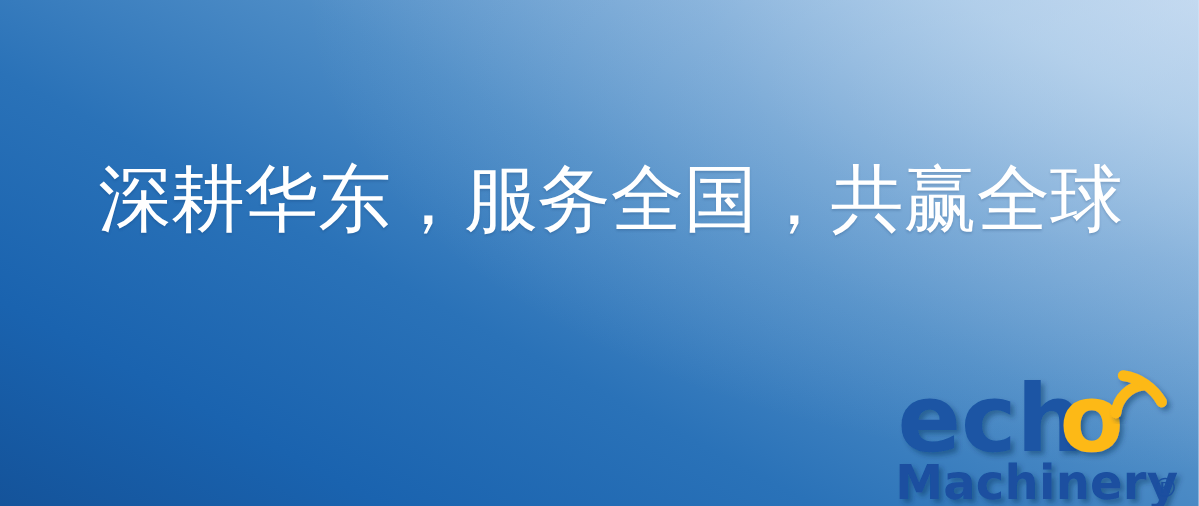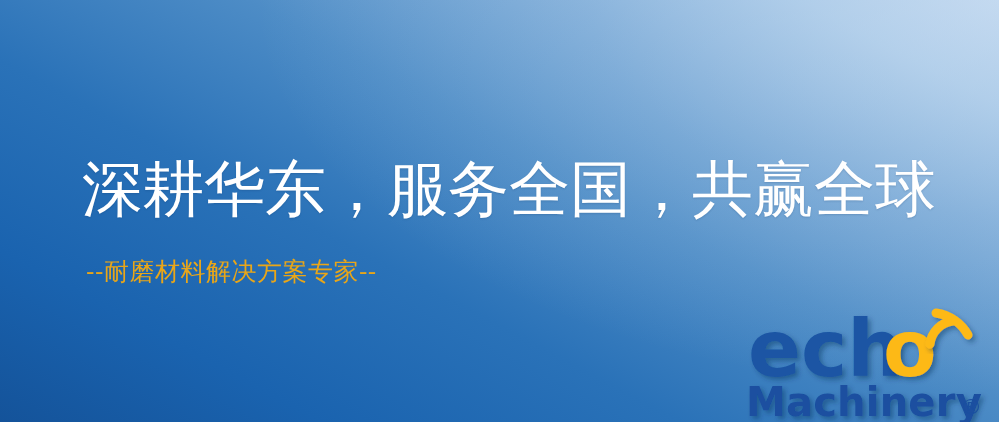--- a/index.html
+++ b/index.html
@@ -31,22 +31,23 @@
       radial-gradient(120% 150% at 100% 0%,
         rgba(214,231,246,0.55) 0%,
         rgba(190,216,240,0.22) 34%,
         rgba(255,255,255,0.0) 62%);
     pointer-events:none;
   }
 
   .text-block{
     position:absolute;
     left:82px;
-    top:158px;
+    top:136px;
     z-index:3;
+    text-align:right;
   }
 
   .headline{
     font-family:"DejaVu Serif","Liberation Serif", serif;
     font-size:61px;
     line-height:1.0;
     color:#ffffff;
     white-space:nowrap;
     letter-spacing:0px;
     text-shadow:0 1px 2px rgba(10,45,90,0.18);
@@ -74,21 +75,20 @@
   }
   .logo svg{ display:block; width:250px; height:122px; }
 </style>
 </head>
 <body>
 
 <div class="banner">
 
   <div class="text-block">
     <div class="headline">深耕华东，服务全国，共赢全球</div>
-    <div class="subtitle">--耐磨材料解决方案专家--</div>
   </div>
 
   <div class="logo">
     <svg viewBox="0 0 250 122" xmlns="http://www.w3.org/2000/svg">
       <defs>
         <filter id="dshadow" x="-20%" y="-20%" width="150%" height="150%">
           <feDropShadow dx="3" dy="3" stdDeviation="2.4" flood-color="#0b2d57" flood-opacity="0.42"></feDropShadow>
         </filter>
       </defs>
 

